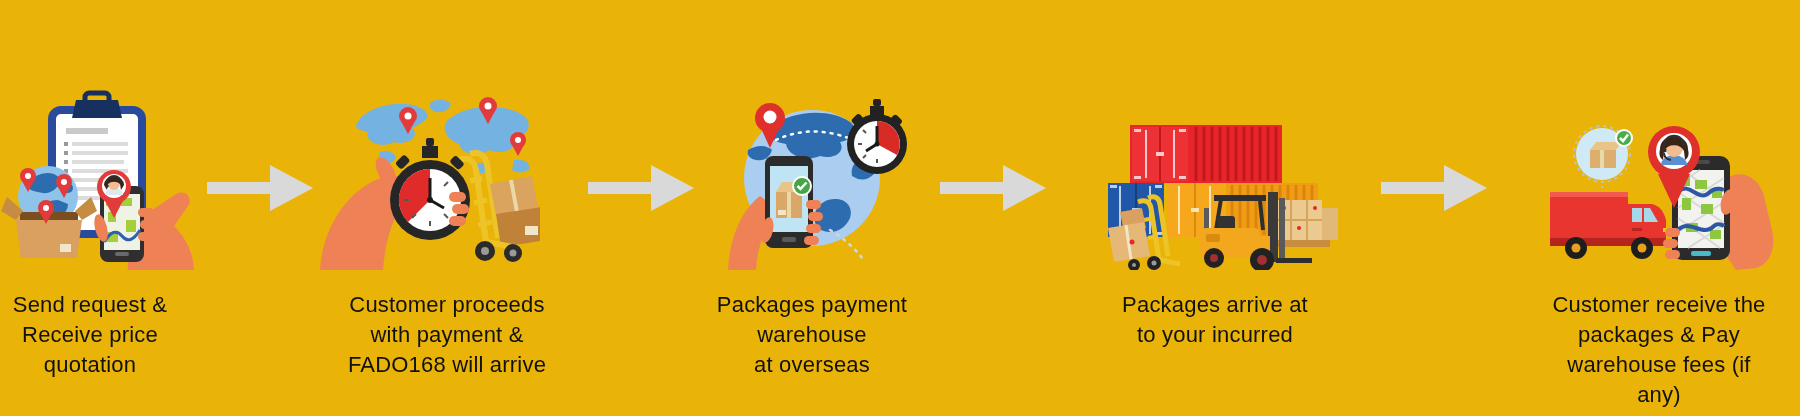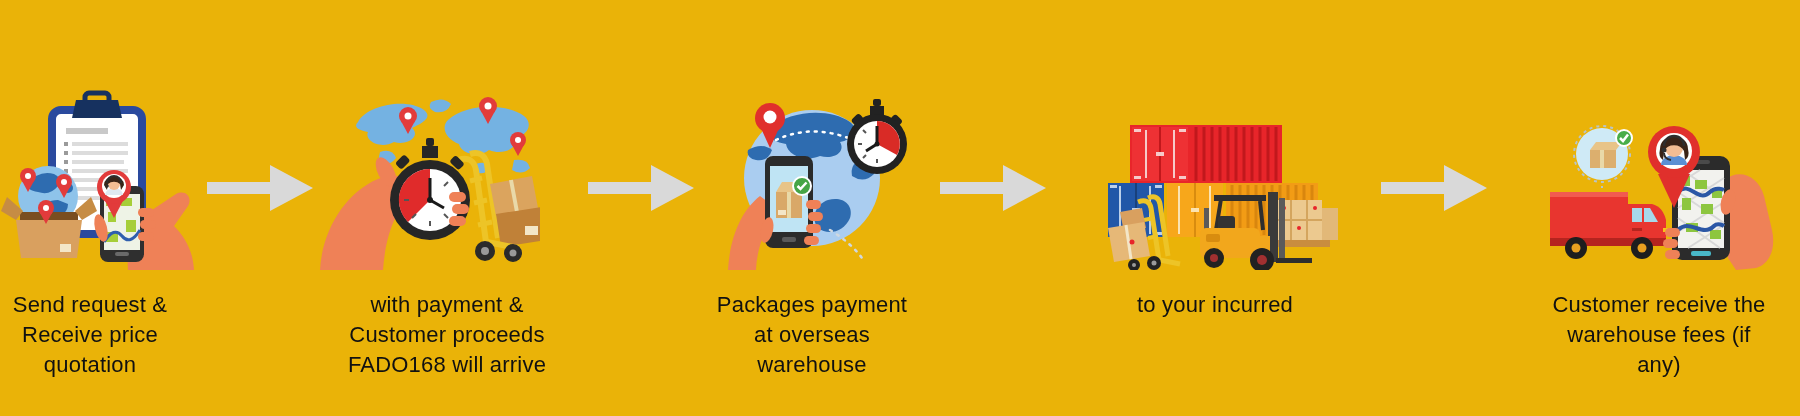--- a/index.html
+++ b/index.html
@@ -187,22 +187,22 @@
           <circle cx="110" cy="120" r="3" fill="#1a1a1a"></circle>
           <g fill="#ef8157">
             <rect x="129" y="112" width="17" height="10" rx="5"></rect>
             <rect x="132" y="124" width="17" height="10" rx="5"></rect>
             <rect x="129" y="136" width="17" height="10" rx="5"></rect>
           </g>
         </g>
       </svg>
     </div>
     <div class="caption" style="left:337px;top:290px;width:220px;">
+      <div>Customer proceeds</div>
       <div>with payment &amp;</div>
-      <div>Customer proceeds</div>
       <div>FADO168 will arrive</div>
     </div>
   </div>
 
   <div class="arrow" style="left:588px;">
     <svg viewBox="0 0 106 46">
       <polygon points="0,17 63,17 63,0 106,23 63,46 63,29 0,29" fill="#d9d9d9"></polygon>
     </svg>
   </div>
 
@@ -264,22 +264,22 @@
             <rect x="98" y="132" width="15" height="9" rx="4.5"></rect>
             <rect x="96" y="144" width="15" height="9" rx="4.5"></rect>
             <rect x="94" y="156" width="15" height="9" rx="4.5"></rect>
           </g>
           <ellipse cx="57" cy="150" rx="6" ry="13" fill="#ef8157" transform="rotate(12 57 150)"></ellipse>
         </g>
       </svg>
     </div>
     <div class="caption" style="left:712px;top:290px;width:200px;">
       <div>Packages payment</div>
+      <div>warehouse</div>
       <div>at overseas</div>
-      <div>warehouse</div>
     </div>
   </div>
 
   <div class="arrow" style="left:940px;">
     <svg viewBox="0 0 106 46">
       <polygon points="0,17 63,17 63,0 106,23 63,46 63,29 0,29" fill="#d9d9d9"></polygon>
     </svg>
   </div>
 
   <div>
@@ -389,20 +389,21 @@
           <rect x="150" y="156" width="40" height="22" fill="#f2a71c"></rect>
           <rect x="126" y="154" width="14" height="8" rx="2" fill="#d88c0f"></rect>
           <circle cx="134" cy="178" r="10" fill="#222222"></circle>
             <circle cx="134" cy="178" r="4" fill="#a13030"></circle>
           <circle cx="182" cy="180" r="12" fill="#222222"></circle>
             <circle cx="182" cy="180" r="5" fill="#a13030"></circle>
         </g>
       </svg>
     </div>
     <div class="caption" style="left:1105px;top:290px;width:220px;">
+      <div>Packages arrive at</div>
       <div>to your incurred</div>
     </div>
   </div>
 
   <div class="arrow" style="left:1381px;">
     <svg viewBox="0 0 106 46">
       <polygon points="0,17 63,17 63,0 106,23 63,46 63,29 0,29" fill="#d9d9d9"></polygon>
     </svg>
   </div>
 
@@ -480,17 +481,18 @@
           <circle cx="134" cy="68" r="9" fill="#f3bd93"></circle>
           <path d="M120,69 a14,13 0 0 1 28,0 q2,8 -3,11 l-1,-9 a11,10 0 0 0 -20,0 l-1,9 q-5,-3 -3,-11 Z" fill="#3a2417"></path>
           <path d="M124,66 a10,10 0 0 1 20,0" stroke="#2e2e2e" stroke-width="2.5" fill="none"></path>
           <circle cx="124" cy="70" r="2.5" fill="#2e2e2e"></circle>
           <path d="M124,73 q0,6 7,7" stroke="#2e2e2e" stroke-width="2" fill="none"></path>
         </g>
       </svg>
     </div>
     <div class="caption" style="left:1549px;top:290px;width:220px;">
       <div>Customer receive the</div>
+      <div>packages &amp; Pay</div>
       <div>warehouse fees (if any)</div>
     </div>
   </div>
 
 </div>
 
 </body></html>

